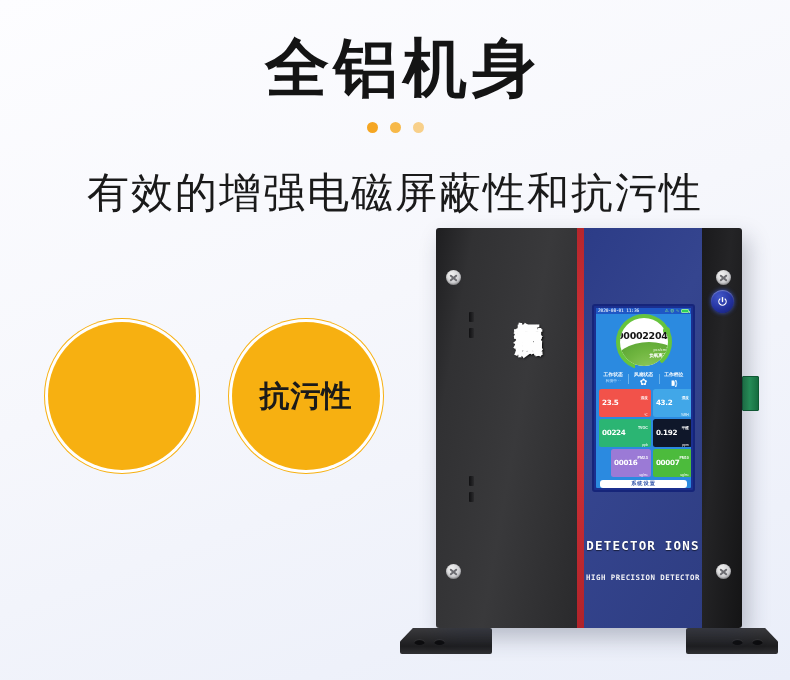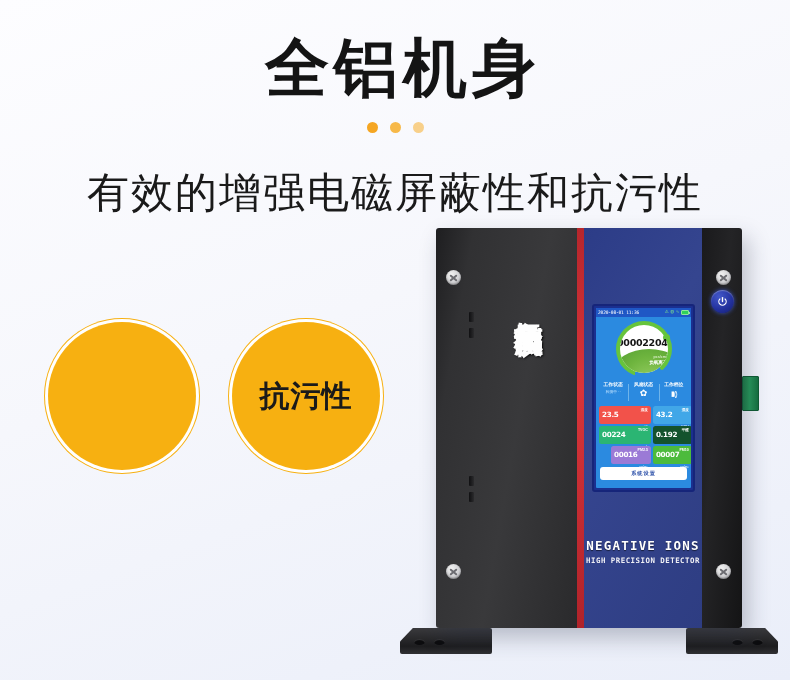--- a/index.html
+++ b/index.html
@@ -142,21 +142,21 @@
 
   
   #brand-block { position:absolute; left:150px; top:310px; width:114px; text-align:center; }
   #brand-main {
     font-size:12.5px; font-weight:bold; letter-spacing:1.2px; color:#fff;
     font-family:"DejaVu Sans Mono","Liberation Mono",monospace;
     text-shadow:0 1px 1px rgba(0,0,0,.55);
   }
   #brand-sub {
     font-size:7.4px; font-weight:bold; letter-spacing:.5px; color:#f0f0f5;
-    margin-top:3px;
+    margin-top:20px;
     font-family:"DejaVu Sans Mono","Liberation Mono",monospace;
   }
 
   
   .foot {
     position:absolute; top:400px; height:26px;
     background: linear-gradient(180deg,#3a3a3d,#1d1d1f 70%,#303033);
     border-radius:2px;
   }
   #foot-left  { left:0px;   width:92px;  clip-path: polygon(0 52%, 14% 0, 100% 0, 100% 100%, 0 100%); }
@@ -217,21 +217,21 @@
     content:""; position:absolute; left:0; top:3px; bottom:3px; width:1px; background:#6fb4ea;
   }
   .status-title { font-size:4.8px; color:#ffffff; font-weight:bold; }
   .status-sub { font-size:3.8px; color:#bfe2ff; margin-top:1.5px; }
   .fan-ico { font-size:9px; color:#ffffff; line-height:10px; margin-top:.5px; }
   .gear-ico { font-size:7px; color:#ffffff; line-height:9px; margin-top:1.5px; letter-spacing:-1px;}
 
   
   #tiles { padding:1.5px 3px 0; display:grid; grid-template-columns:1fr 1fr; gap:2px; }
   .tile {
-    height:18px; border-radius:2.5px; display:flex; align-items:center;
+    height:28px; border-radius:2.5px; display:flex; align-items:center;
     padding:0 3px; color:#fff; position:relative;
   }
   .tile-val { font-size:7.2px; font-weight:bold; letter-spacing:-.3px;
               font-family:"DejaVu Sans","Liberation Sans",sans-serif; }
   .tile-meta { margin-left:auto; text-align:right; line-height:1.05; }
   .tile-name { font-size:3.6px; font-weight:bold; }
   .tile-unit { font-size:3.4px; }
 
   
   #settings-button {
@@ -297,21 +297,21 @@
     <div id="vertical-name">负氧离子检测仪</div>
 
     <div id="power-button">
       <svg id="power-icon" viewBox="0 0 24 24">
         <path d="M12 3.5 V12" stroke="#ffffff" stroke-width="3" stroke-linecap="round" fill="none"></path>
         <path d="M6.3 6.6 A8 8 0 1 0 17.7 6.6" stroke="#ffffff" stroke-width="2.6" fill="none" stroke-linecap="round"></path>
       </svg>
     </div>
 
     <div id="brand-block">
-      <div id="brand-main">NEGATIVE IONS</div>
+      <div id="brand-main">DETECTOR IONS</div>
       <div id="brand-sub">HIGH PRECISION DETECTOR</div>
     </div>
 
     <div id="lcd-frame">
       <div id="lcd">
 
         <div id="lcd-statusbar">
           <span id="lcd-time">2020-08-01 11:36</span>
           <span id="lcd-status-icons">
             <span class="st-ico">⚠</span>
@@ -364,21 +364,21 @@
               <span class="tile-unit">%RH</span>
             </span>
           </div>
           <div class="tile" id="tile-2" style="background: rgb(43, 181, 115);">
             <span class="tile-val">00224</span>
             <span class="tile-meta">
               <span class="tile-name">TVOC</span><br>
               <span class="tile-unit">ppb</span>
             </span>
           </div>
-          <div class="tile" id="tile-3" style="background: #14532d;">
+          <div class="tile" id="tile-3" style="background: #0f172a;">
             <span class="tile-val">0.192</span>
             <span class="tile-meta">
               <span class="tile-name">甲醛</span><br>
               <span class="tile-unit">ppm</span>
             </span>
           </div>
           <div class="tile" id="tile-4" style="background: rgb(155, 122, 214); margin-left: 12px;">
             <span class="tile-val">00016</span>
             <span class="tile-meta">
               <span class="tile-name">PM2.5</span><br>

